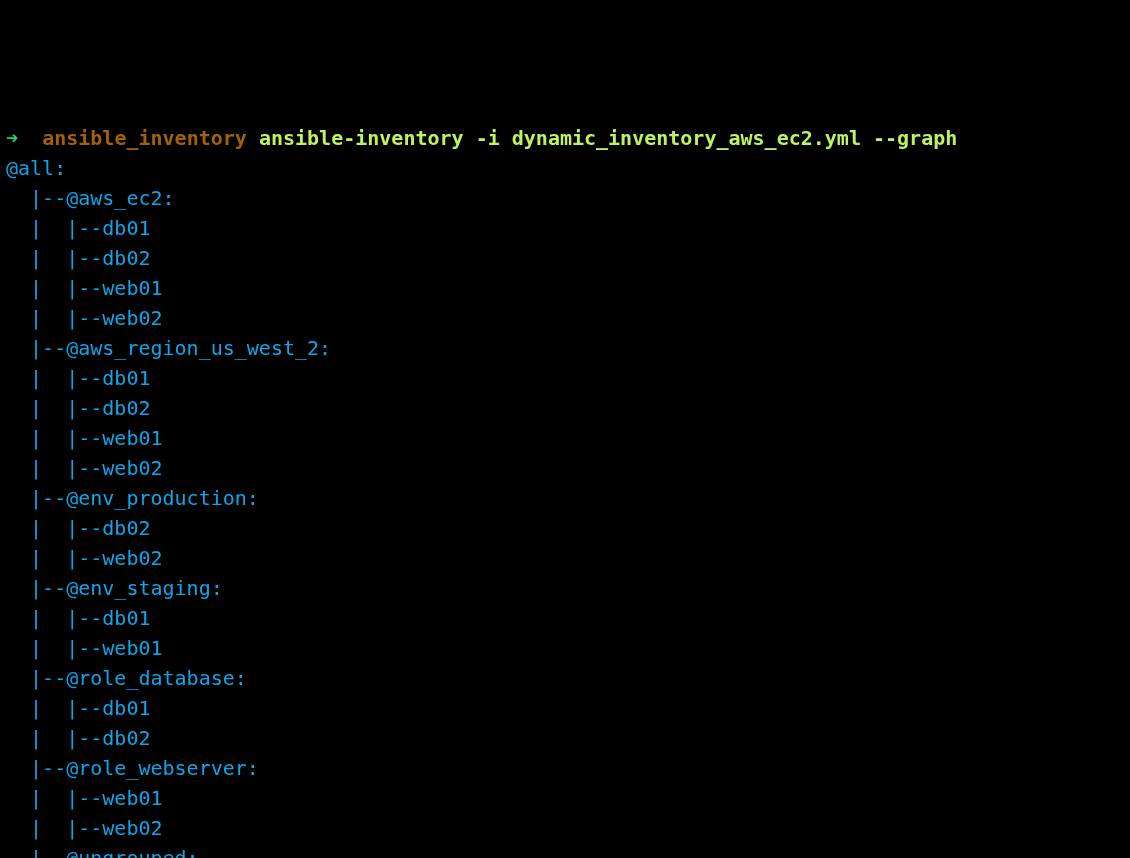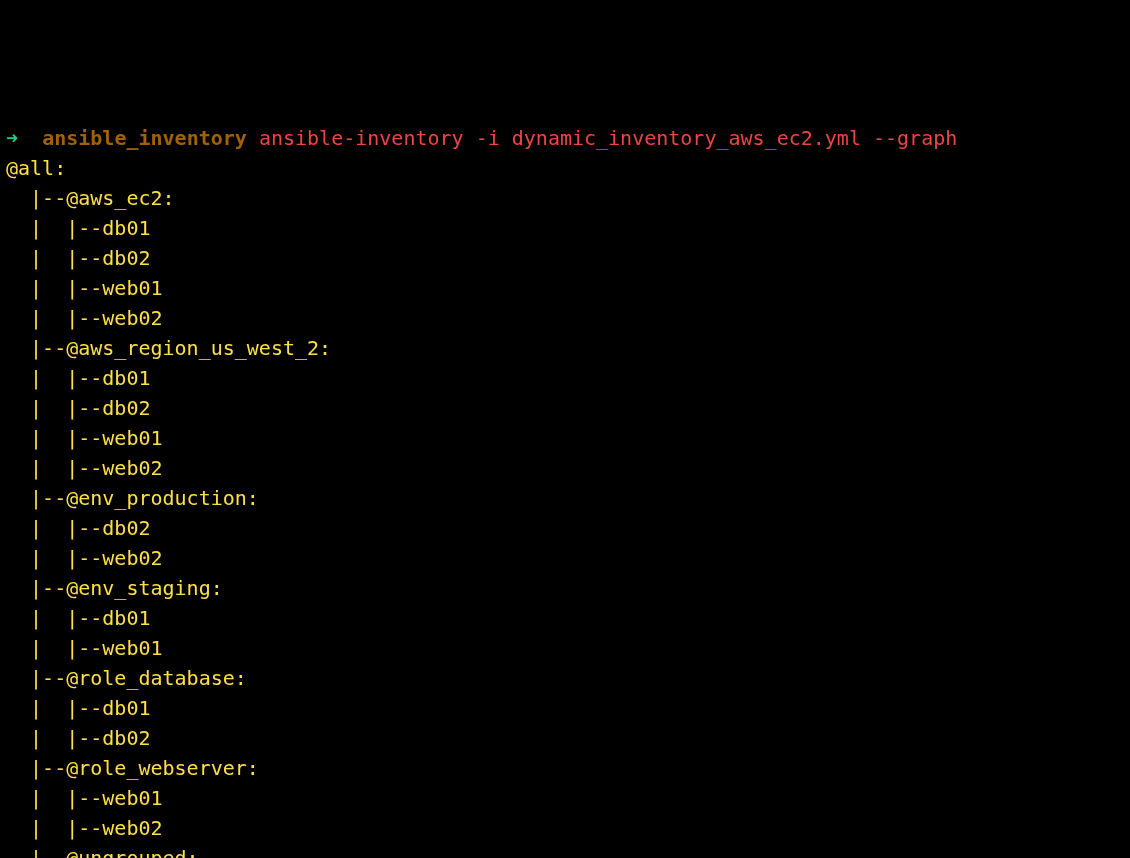--- a/index.html
+++ b/index.html
@@ -10,22 +10,22 @@
     font-size: 20px;
     line-height: 1.5;
     padding: 3px 6px;
     width: 1130px;
     height: 858px;
     overflow: hidden;
     white-space: pre;
   }
   .arrow { color: #2ecc71; font-weight: bold; }
   .dir   { color: #a16207; font-weight: bold; }
-  .cmd   { color: #ef4444; }
-  .out   { color: #fde047; }
+  .cmd   { color: #bef264; font-weight: bold; }
+  .out   { color: #0ea5e9; }
   .line { display: block; }
   .indent1 { padding-left: 2ch; }
 </style>
 </head>
 <body>
 
 
 
 <div id="terminal"><span class="line"><span class="arrow">➜</span><span>  </span><span class="dir">ansible_inventory</span><span> </span><span class="cmd">ansible-inventory -i dynamic_inventory_aws_ec2.yml --graph</span></span><span class="line"><span class="out">@all:</span></span><span class="line indent1"><span class="out">|--@aws_ec2:</span></span><span class="line indent1"><span class="out">|  |--db01</span></span><span class="line indent1"><span class="out">|  |--db02</span></span><span class="line indent1"><span class="out">|  |--web01</span></span><span class="line indent1"><span class="out">|  |--web02</span></span><span class="line indent1"><span class="out">|--@aws_region_us_west_2:</span></span><span class="line indent1"><span class="out">|  |--db01</span></span><span class="line indent1"><span class="out">|  |--db02</span></span><span class="line indent1"><span class="out">|  |--web01</span></span><span class="line indent1"><span class="out">|  |--web02</span></span><span class="line indent1"><span class="out">|--@env_production:</span></span><span class="line indent1"><span class="out">|  |--db02</span></span><span class="line indent1"><span class="out">|  |--web02</span></span><span class="line indent1"><span class="out">|--@env_staging:</span></span><span class="line indent1"><span class="out">|  |--db01</span></span><span class="line indent1"><span class="out">|  |--web01</span></span><span class="line indent1"><span class="out">|--@role_database:</span></span><span class="line indent1"><span class="out">|  |--db01</span></span><span class="line indent1"><span class="out">|  |--db02</span></span><span class="line indent1"><span class="out">|--@role_webserver:</span></span><span class="line indent1"><span class="out">|  |--web01</span></span><span class="line indent1"><span class="out">|  |--web02</span></span><span class="line indent1"><span class="out">|--@ungrouped:</span></span></div>
 

